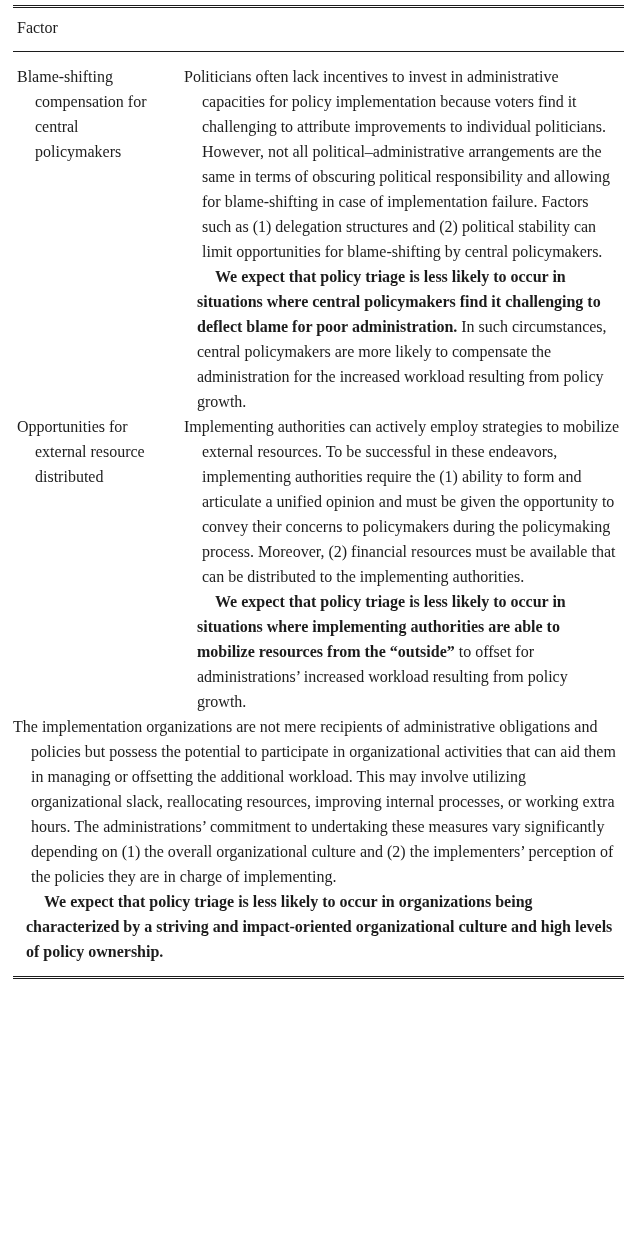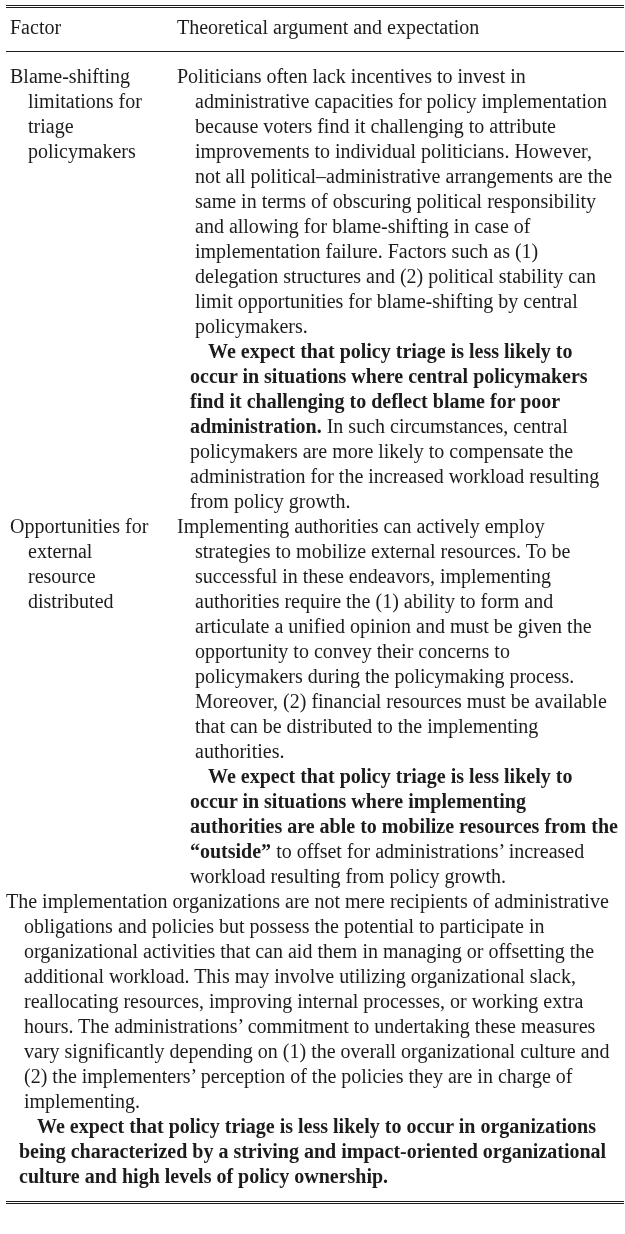--- a/index.html
+++ b/index.html
@@ -1,24 +1,24 @@
 <!DOCTYPE html>
 <html><head>
 <meta charset="utf-8">
 <style>
   html, body { margin: 0; padding: 0; background: #ffffff; }
   .page {
     width: 625px;
     min-height: 1234px;
     box-sizing: border-box;
-    padding: 5px 1px 0 6px;
+    padding: 5px 1px 0 13px;
     background: #ffffff;
     font-family: "Liberation Serif", "DejaVu Serif", serif;
     color: #1c1c1c;
-    font-size: 20px;
+    font-size: 16px;
     line-height: 25px;
   }
   .ftable {
     border-top: 3px double #1c1c1c;
     border-bottom: 3px double #1c1c1c;
   }
   .thead {
     display: flex;
     border-bottom: 1px solid #1c1c1c;
     padding: 7px 0 11px 0;
@@ -54,28 +54,27 @@
   .expect strong { font-weight: bold; }
 </style>
 </head>
 <body>
 
 <div class="page">
   <div class="ftable">
 
     <div class="thead">
       <div class="th-factor">Factor</div>
-      <div class="th-argument">Theoretical argument and expectation</div>
     </div>
 
     <div class="tbody">
 
       <div class="trow">
         <div class="factor-cell">
-          <p class="hang">Blame-shifting limitations for triage policymakers</p>
+          <p class="hang">Blame-shifting compensation for central policymakers</p>
         </div>
         <div class="arg-cell">
           <p class="hang">Politicians often lack incentives to invest in administrative capacities for policy implementation because voters find it challenging to attribute improvements to individual politicians. However, not all political–administrative arrangements are the same in terms of obscuring political responsibility and allowing for blame-shifting in case of implementation failure. Factors such as (1) delegation structures and (2) political stability can limit opportunities for blame-shifting by central policymakers.</p>
           <p class="expect"><strong>We expect that policy triage is less likely to occur in situations where central policymakers find it challenging to deflect blame for poor administration.</strong><span> In such circumstances, central policymakers are more likely to compensate the administration for the increased workload resulting from policy growth.</span></p>
         </div>
       </div>
 
       <div class="trow">
         <div class="factor-cell">
           <p class="hang">Opportunities for external resource distributed</p>

